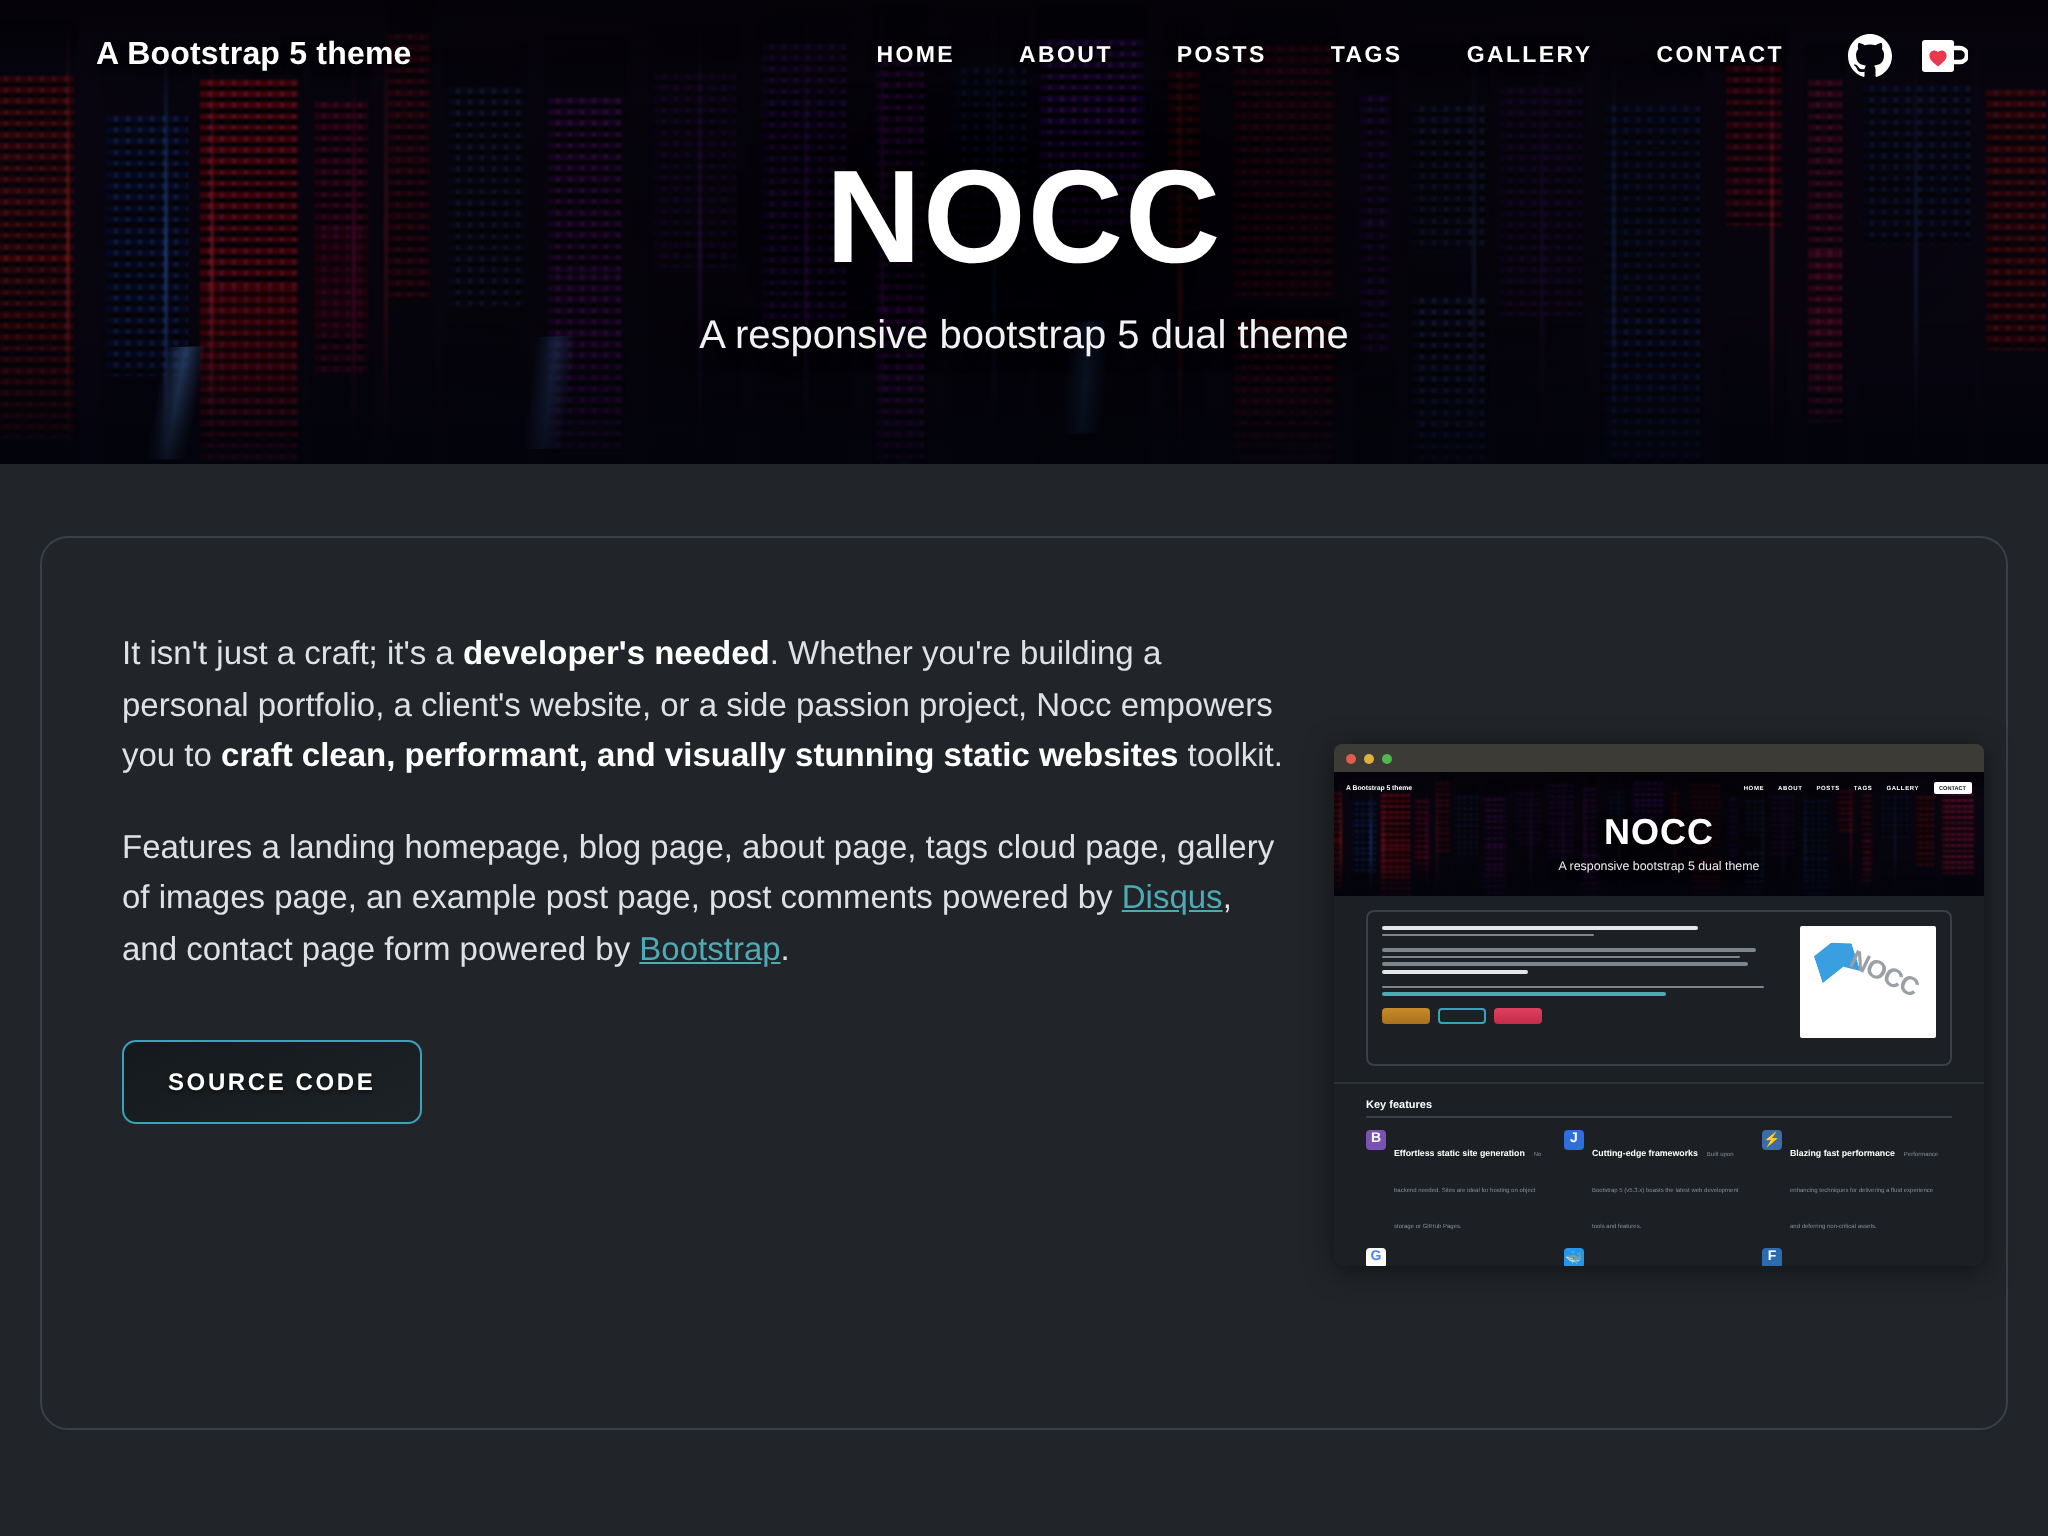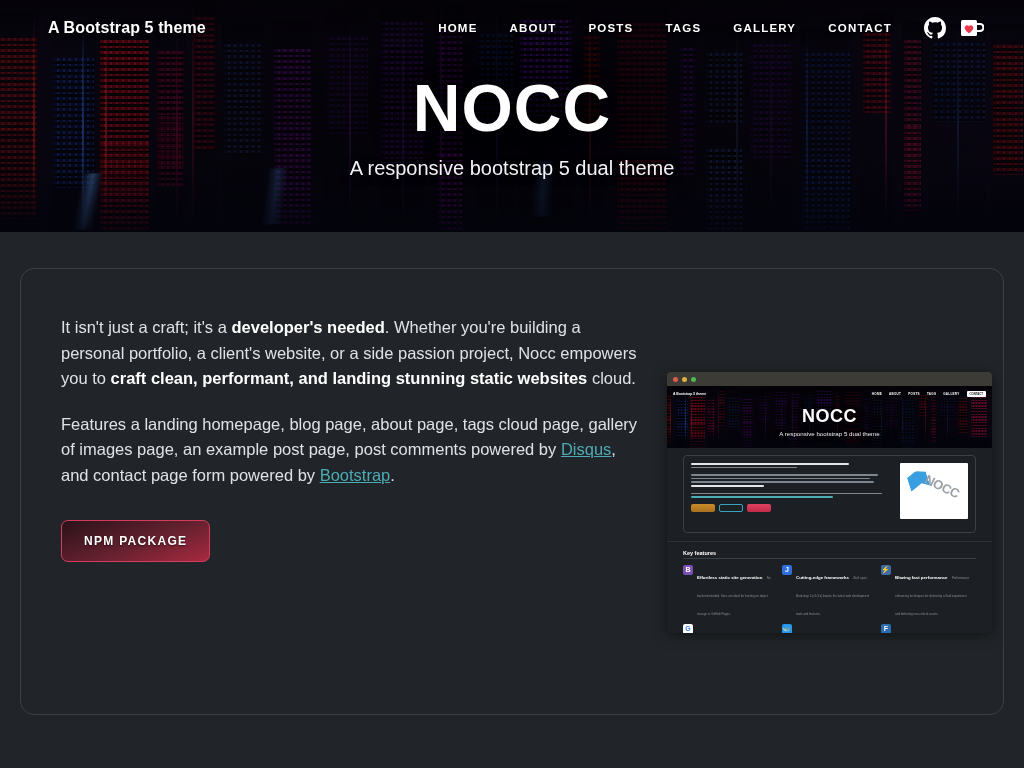--- a/index.html
+++ b/index.html
@@ -343,28 +343,28 @@
   </div>
 </div>
 
 <div class="page" style="height:536px;">
 
   <div class="card">
     <div class="card-inner">
 
       <div class="col-text">
         <p class="para">
-          <span>It isn't just a craft; it's a </span><b>developer's needed</b><span>. Whether you're building a personal portfolio, a client's website, or a side passion project, Nocc empowers you to </span><b>craft clean, performant, and landing stunning static websites</b><span> cloud.</span>
+          <span>It isn't just a craft; it's a </span><b>developer's needed</b><span>. Whether you're building a personal portfolio, a client's website, or a side passion project, Nocc empowers you to </span><b>craft clean, performant, and visually stunning static websites</b><span> toolkit.</span>
         </p>
         <p class="para">
           <span>Features a landing homepage, blog page, about page, tags cloud page, gallery of images page, an example post page, post comments powered by </span><a class="link">Disqus</a><span>, and contact page form powered by </span><a class="link">Bootstrap</a><span>.</span>
         </p>
 
         <div class="btn-row">
-          <div class="btn btn-npm">NPM PACKAGE</div>
+          <div class="btn btn-source">SOURCE CODE</div>
         </div>
       </div>
 
       <div class="col-img">
         <div class="shot">
           <div class="shot-bar">
             <span class="dot r"></span>
             <span class="dot y"></span>
             <span class="dot g"></span>
           </div>

